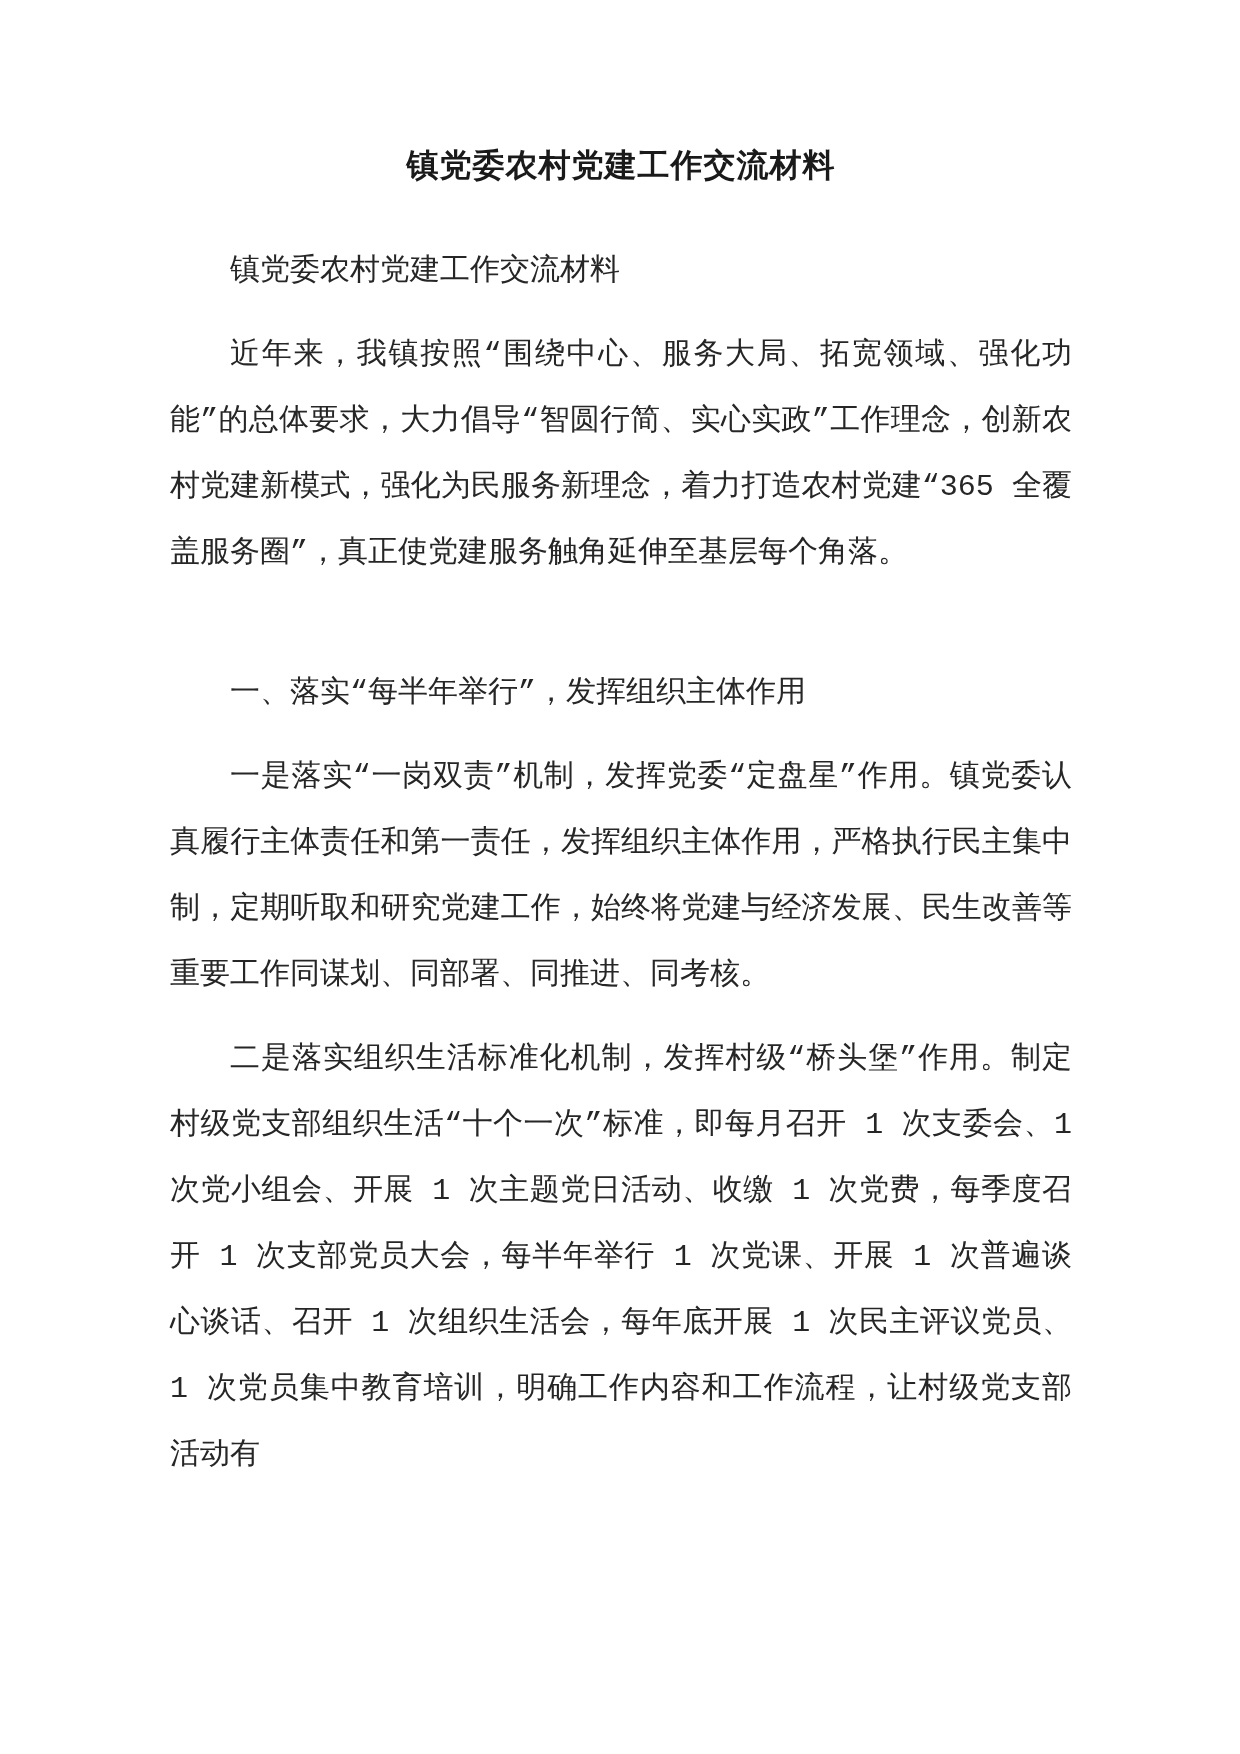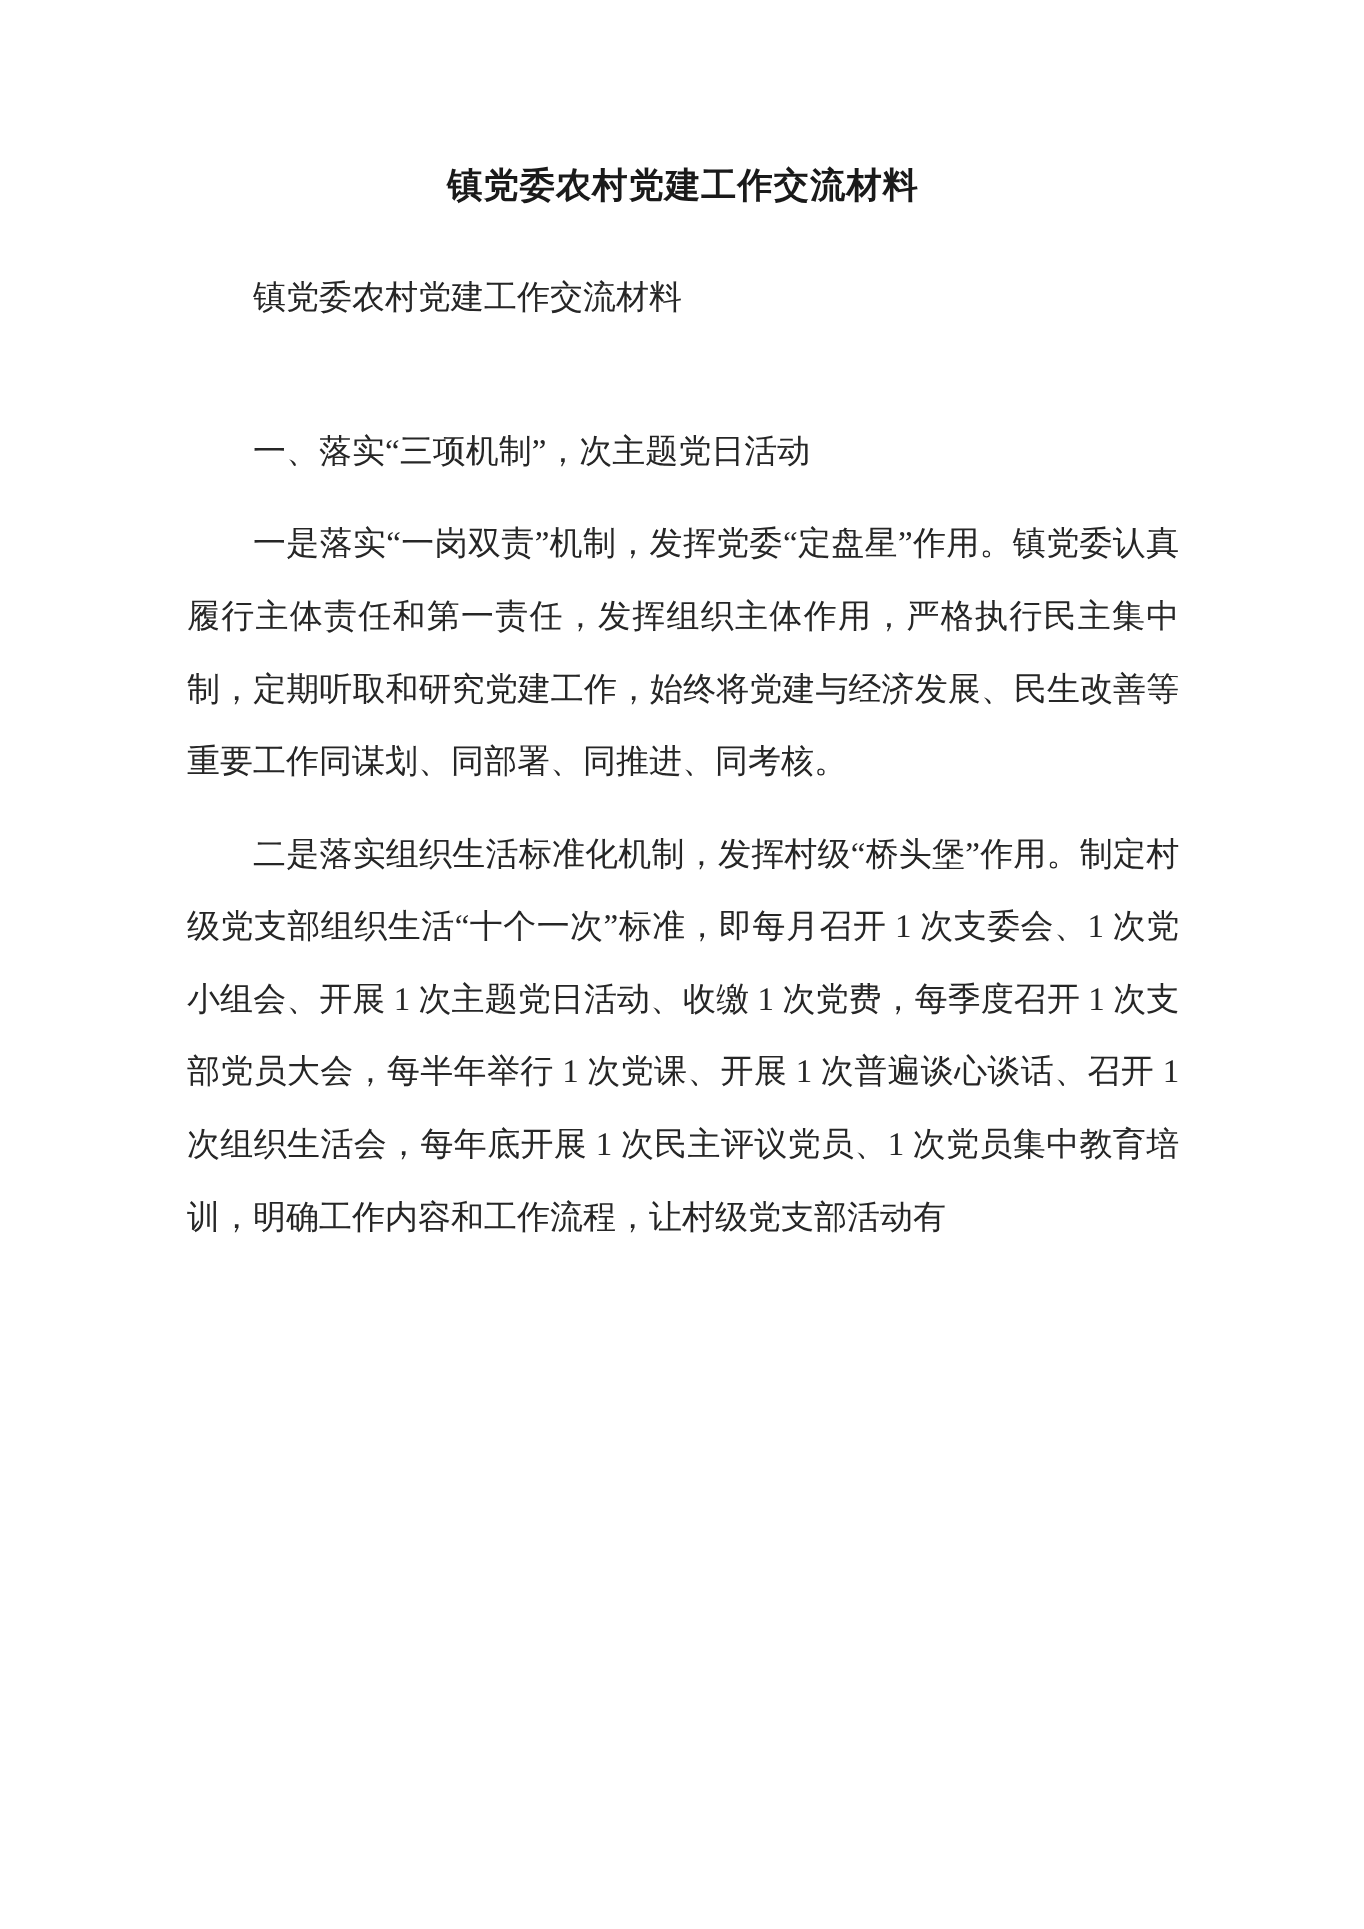--- a/index.html
+++ b/index.html
@@ -8,21 +8,21 @@
     background: #ffffff;
   }
   .page {
     position: relative;
     width: 1240px;
     height: 1754px;
     background: #ffffff;
     box-sizing: border-box;
     padding: 146px 168px 40px 170px;
     overflow: hidden;
-    font-family: Liberation Serif, serif;
+    font-family: Liberation Mono, monospace;
     color: #222222;
   }
   .doc-title {
     margin: 0 0 48px 0;
     font-size: 32px;
     line-height: 44px;
     font-weight: bold;
     text-align: center;
     color: #1a1a1a;
     letter-spacing: 1px;
@@ -43,20 +43,21 @@
 </style>
 </head>
 <body>
 
 <div class="page">
 
   <h1 class="doc-title">镇党委农村党建工作交流材料</h1>
 
   <p class="para">镇党委农村党建工作交流材料</p>
 
+  <p class="para">近年来，我镇按照“围绕中心、服务大局、拓宽领域、强化功能”的总体要求，大力倡导“智圆行简、实心实政”工作理念，创新农村党建新模式，强化为民服务新理念，着力打造农村党建“365 全覆盖服务圈”，真正使党建服务触角延伸至基层每个角落。</p>
 
-  <p class="para section-heading">一、落实“三项机制”，次主题党日活动</p>
+  <p class="para section-heading">一、落实“每半年举行”，发挥组织主体作用</p>
 
   <p class="para">一是落实“一岗双责”机制，发挥党委“定盘星”作用。镇党委认真履行主体责任和第一责任，发挥组织主体作用，严格执行民主集中制，定期听取和研究党建工作，始终将党建与经济发展、民生改善等重要工作同谋划、同部署、同推进、同考核。</p>
 
   <p class="para">二是落实组织生活标准化机制，发挥村级“桥头堡”作用。制定村级党支部组织生活“十个一次”标准，即每月召开 1 次支委会、1 次党小组会、开展 1 次主题党日活动、收缴 1 次党费，每季度召开 1 次支部党员大会，每半年举行 1 次党课、开展 1 次普遍谈心谈话、召开 1 次组织生活会，每年底开展 1 次民主评议党员、1 次党员集中教育培训，明确工作内容和工作流程，让村级党支部活动有</p>
 
 </div>
 
 </body></html>

